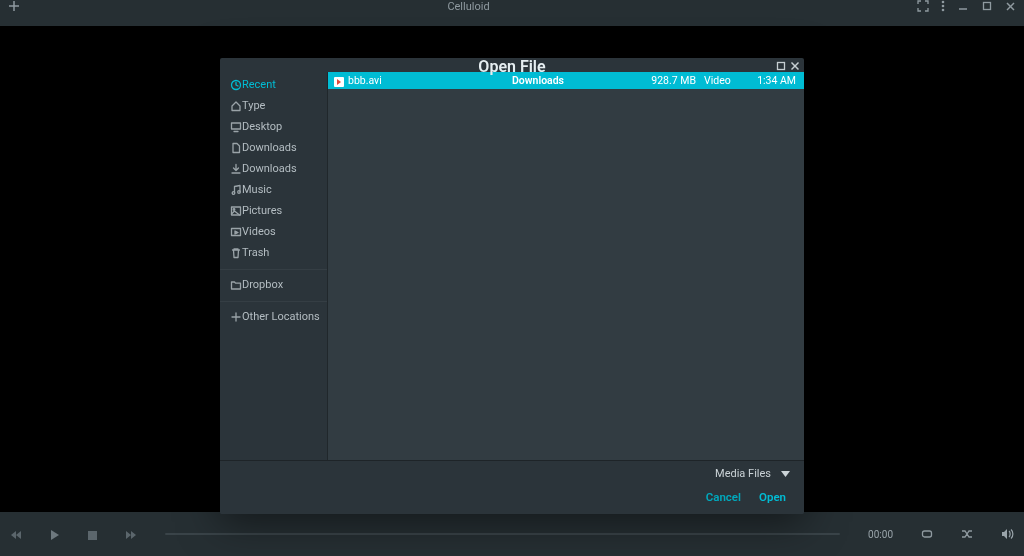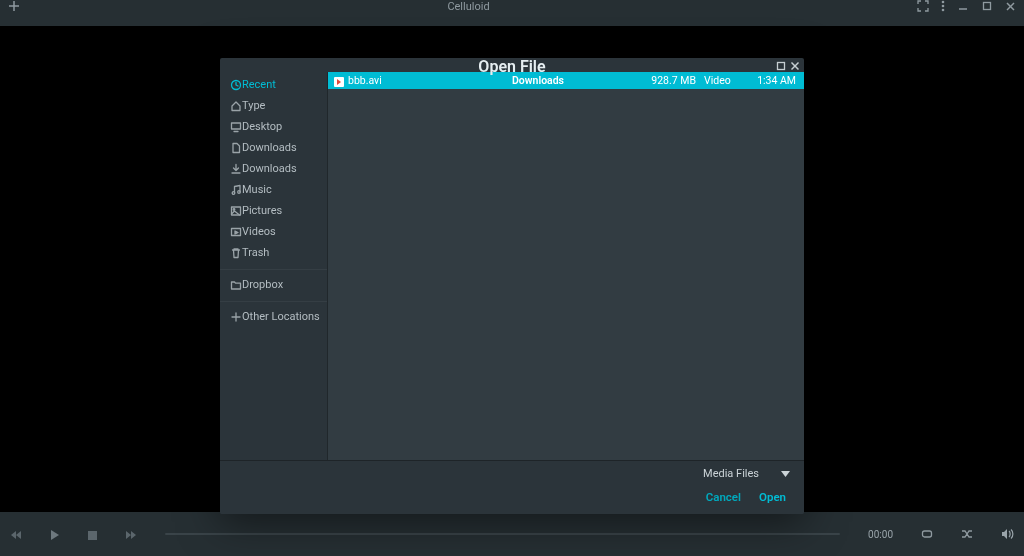--- a/index.html
+++ b/index.html
@@ -108,21 +108,21 @@
 
     .dlg-footer {
       background: #2b343a; border-top: 1px solid rgba(0,0,0,.3);
       display: flex; flex-direction: column;
     }
     .filter-row {
       display:flex; justify-content:flex-end; align-items:center;
       padding: 6px 14px 4px;
       color:#cbd3d7; font-size:11px;
     }
-    .filter-row .combo { display:flex; align-items:center; gap:22px; }
+    .filter-row .combo { display:flex; align-items:center; gap:10px; }
     .btn-row {
       display:flex; justify-content:flex-end; gap:18px;
       padding: 6px 18px 10px;
       font-size:11.5px;
     }
     .btn-row .btn { color:#00a9bd; font-weight:600; }
     .btn-row .btn.primary { color:#00bcd4; }
   </style>
 </head>
 <body>

